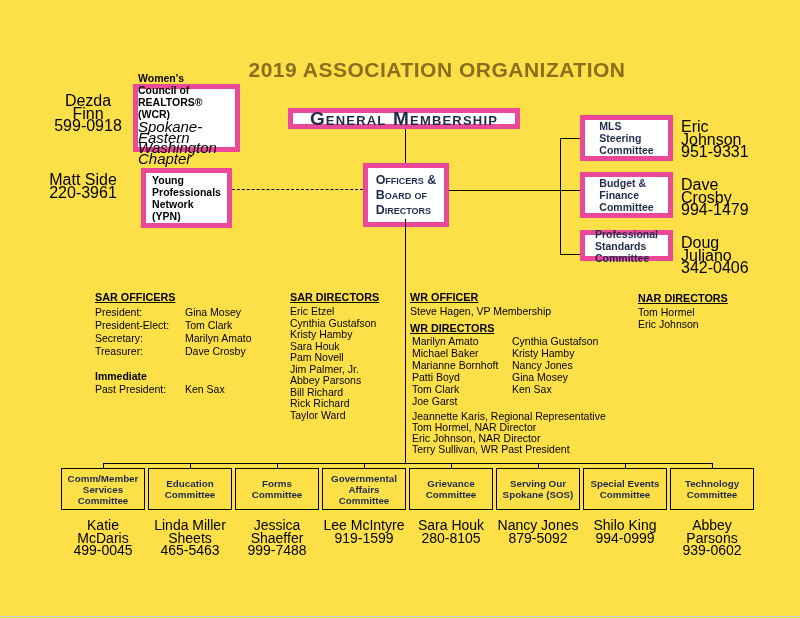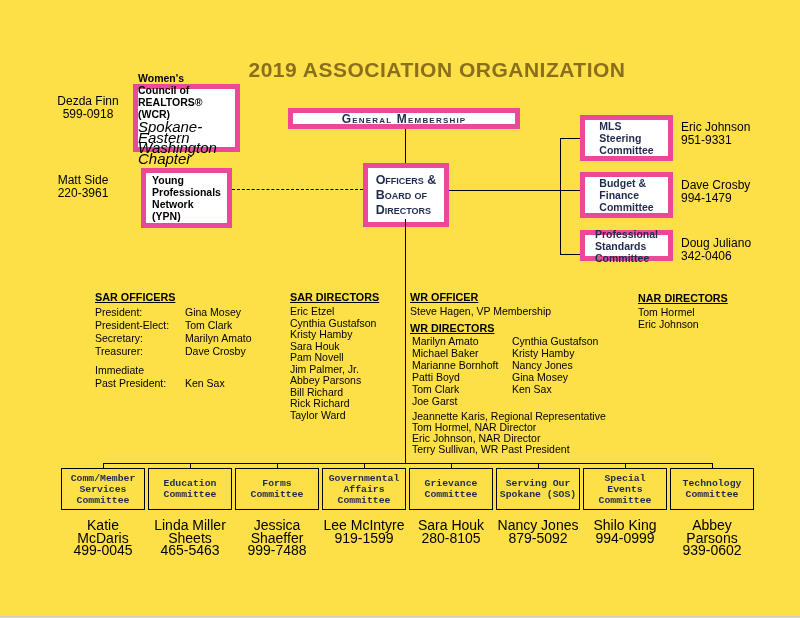--- a/index.html
+++ b/index.html
@@ -12,44 +12,44 @@
   .title { position:absolute; top:58px; left:57px; width:760px; text-align:center;
            font-size:21px; font-weight:bold; letter-spacing:.5px; color:var(--title-gold); }
 
   .box { position:absolute; border:5px solid #ec4899; background:#fff;
          display:flex; flex-direction:column; align-items:center; justify-content:center;
          text-align:left; }
   .box-title { font-weight:bold; font-size:10.5px; line-height:12px; }
   .navy { color:var(--box-navy); }
   .box-subtitle { font-style:italic; font-size:15px; line-height:10.5px; margin-top:2px; }
 
-  .gm-label { font-variant:small-caps; font-weight:bold; font-size:12px;
+  .gm-label { font-variant:small-caps; font-weight:bold; font-size:19px;
               letter-spacing:1.2px; color:var(--box-navy); }
   .off-label-big { font-variant:small-caps; font-weight:bold; font-size:12.5px;
                    line-height:15px; color:var(--box-navy); }
 
-  .contact { position:absolute; font-size:12px; line-height:12.5px; }
+  .contact { position:absolute; font-size:16px; line-height:12.5px; }
   .center { text-align:center; }
 
   .line { position:absolute; background:#000; }
   .hline { height:1px; }
   .vline { width:1px; }
   .dashed { background:none; height:0; border-top:1.5px dashed #000; }
 
   .list { position:absolute; font-size:10.5px; line-height:11.5px; }
   .heading { font-weight:bold; font-size:10.8px; line-height:12px; text-decoration:underline; }
   .names { margin-top:3px; }
   .off-rows { margin-top:3px; }
   .off-row { display:flex; line-height:13px; }
   .off-label { width:90px; }
-  .row-gap { margin-top:6px; }
+  .row-gap { margin-top:12px;font-weight:bold; }
 
   .committee { position:absolute; top:468px; width:84px; text-align:center; }
   .cbox { border:1px solid #000; height:42px; display:flex; align-items:center; justify-content:center; padding:1px; }
-  .cbox-title { font-weight:bold; font-size:9.8px; line-height:11px; color:var(--box-navy);font-family:Liberation Mono, monospace; }
+  .cbox-title { font-weight:bold; font-size:9.8px; line-height:11px; color:var(--box-navy); }
   .ccontact { margin-top:9px; font-size:14px; line-height:12.5px; }
 
   .page-edge { position:absolute; left:0; top:616px; width:800px; height:1px; background:#cfcfcf; }
 </style>
 </head>
 <body>
 
 <div class="canvas">
 
   <div class="title">2019 ASSOCIATION ORGANIZATION</div>

